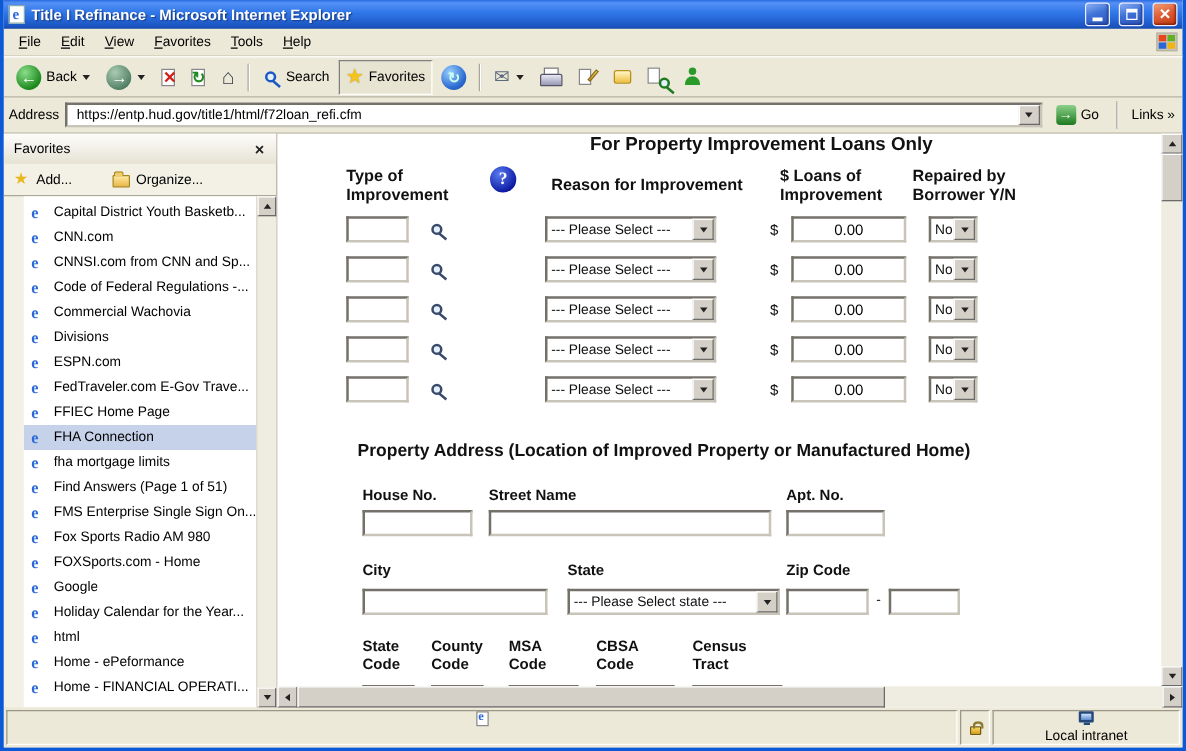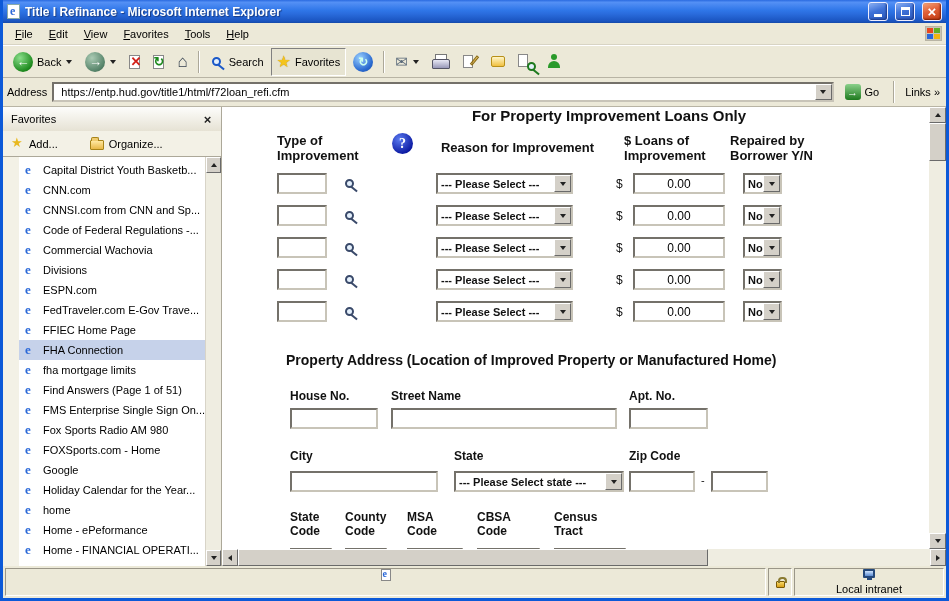--- a/index.html
+++ b/index.html
@@ -114,21 +114,21 @@
   .flabel { position:absolute; font-weight:bold; font-size:13px; line-height:15px; }
   .alabel { position:absolute; font-weight:bold; font-size:12px; line-height:14px; white-space:nowrap; }
   .alabel.wrap { white-space:normal; }
   .help-ic { position:absolute; left:170px; top:26px; width:21px; height:21px; border-radius:50%;
              background:radial-gradient(circle at 35% 30%, #5a7af0, #0a18a0 75%); color:#fff; display:flex; align-items:center; justify-content:center;
              font:bold 14px "Liberation Serif", serif; }
   .help-ic::before { content:"?"; }
 
   .fld { position:absolute; height:21px; border:2px inset #c8c4b8; background:#fff; font:12px "Liberation Sans",sans-serif; padding:0 3px; }
   .sel { position:absolute; height:21px; border:2px inset #c8c4b8; background:#fff; display:flex; align-items:stretch; }
-  .stxt { flex:1; display:flex; align-items:center; padding-left:3px; font-size:11px; white-space:nowrap; overflow:hidden;font-weight:bold; }
+  .stxt { flex:1; display:flex; align-items:center; padding-left:3px; font-size:11px; white-space:nowrap; overflow:hidden; }
   .sarw { flex:0 0 17px; background:#d4d0c8; border:1px solid; border-color:#fff #6a6a6a #6a6a6a #fff; display:flex; align-items:center; justify-content:center; }
 
   .frow { position:absolute; left:0; width:100%; height:21px; }
   .type-in { left:55px; width:50px; top:0; }
   .lookup { position:absolute; left:120px; top:1px; width:20px; height:20px; display:flex; align-items:center; justify-content:center; }
   .lookup .mag { margin:0 6px 2px 0; }
   .reason-sel { left:214px; width:137px; top:0; }
   .dollar { position:absolute; left:394px; top:4px; font-size:12px; }
   .amt-in { left:411px; width:92px; top:0; text-align:center; }
   .no-sel { left:521px; width:39px; top:0; }
@@ -351,21 +351,21 @@
           <div class="fav">
               <span class="fe"></span>
               <span class="ft">Google</span>
             </div>
           <div class="fav">
               <span class="fe"></span>
               <span class="ft">Holiday Calendar for the Year...</span>
             </div>
           <div class="fav">
               <span class="fe"></span>
-              <span class="ft">home</span>
+              <span class="ft">html</span>
             </div>
           <div class="fav">
               <span class="fe"></span>
               <span class="ft">Home - ePeformance</span>
             </div>
           <div class="fav">
               <span class="fe"></span>
               <span class="ft">Home - FINANCIAL OPERATI...</span>
             </div>
         </div>

